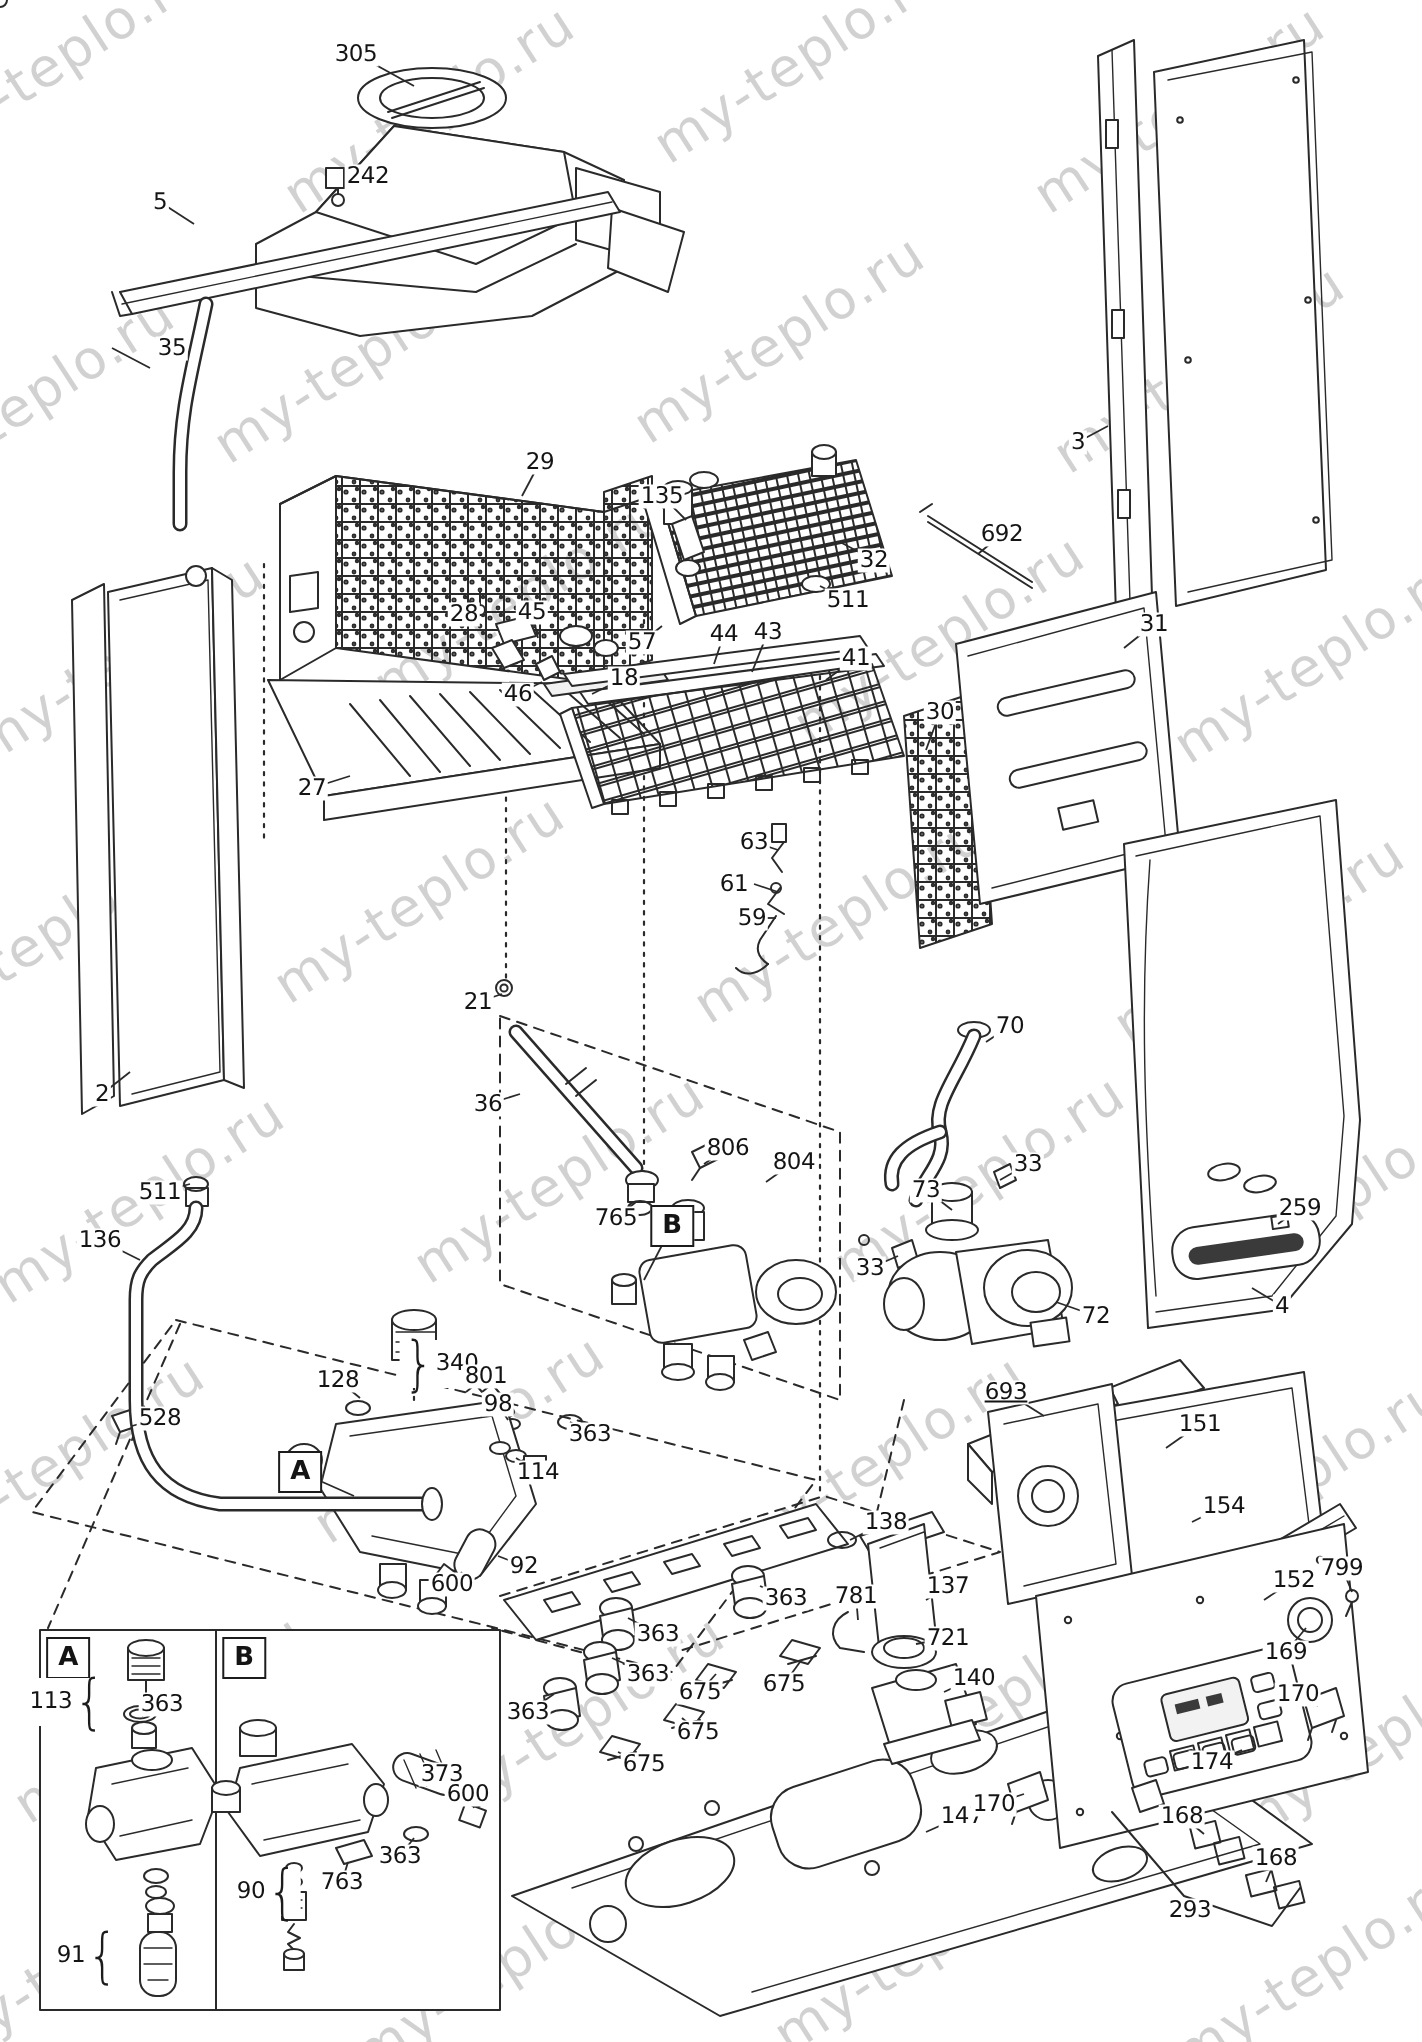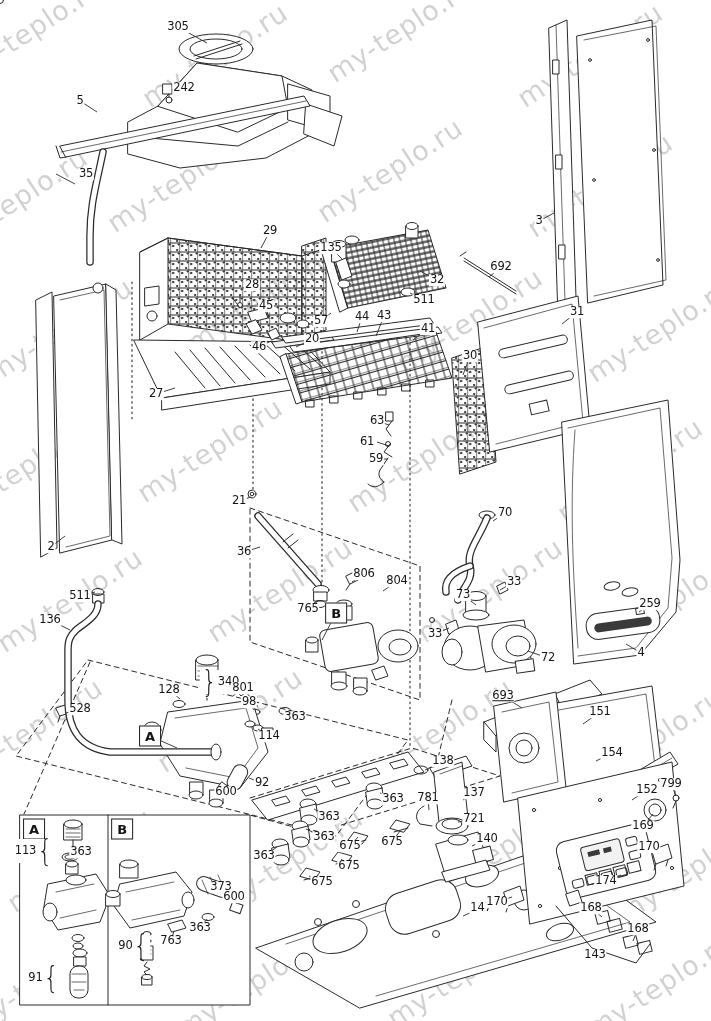--- a/index.html
+++ b/index.html
@@ -617,40 +617,40 @@
       </div>
       <div class="callout" style="left: 424px; top: 300px; color: rgb(20, 20, 20);">
         <span>511</span>
       </div>
       <div class="callout" style="left: 577px; top: 312px; color: rgb(20, 20, 20);">
         <span>31</span>
       </div>
       <div class="callout" style="left: 470px; top: 356px; color: rgb(20, 20, 20);">
         <span>30</span>
       </div>
-      <div class="callout" style="left: 232px; top: 285px; color: rgb(20, 20, 20); margin-left: 20px;">
+      <div class="callout" style="left: 232px; top: 307px; color: rgb(20, 20, 20);">
         <span>28</span>
       </div>
       <div class="callout" style="left: 266px; top: 306px; color: rgb(20, 20, 20);">
         <span>45</span>
       </div>
       <div class="callout" style="left: 321px; top: 321px; color: rgb(20, 20, 20);">
         <span>57</span>
       </div>
       <div class="callout" style="left: 362px; top: 317px; color: rgb(20, 20, 20);">
         <span>44</span>
       </div>
       <div class="callout" style="left: 384px; top: 316px; color: rgb(20, 20, 20);">
         <span>43</span>
       </div>
       <div class="callout" style="left: 428px; top: 329px; color: rgb(20, 20, 20);">
         <span>41</span>
       </div>
       <div class="callout" style="left: 312px; top: 339px; color: rgb(20, 20, 20);">
-        <span>20</span>
+        <span>18</span>
       </div>
       <div class="callout" style="left: 259px; top: 347px; color: rgb(20, 20, 20);">
         <span>46</span>
       </div>
       <div class="callout" style="left: 156px; top: 394px; color: rgb(20, 20, 20);">
         <span>27</span>
       </div>
       <div class="callout" style="left: 377px; top: 421px; color: rgb(20, 20, 20);">
         <span>63</span>
       </div>
@@ -808,21 +808,21 @@
       <div class="callout" style="left: 606px; top: 881px; color: rgb(20, 20, 20);">
         <span>174</span>
       </div>
       <div class="callout" style="left: 591px; top: 908px; color: rgb(20, 20, 20);">
         <span>168</span>
       </div>
       <div class="callout" style="left: 638px; top: 929px; color: rgb(20, 20, 20);">
         <span>168</span>
       </div>
       <div class="callout" style="left: 595px; top: 955px; color: rgb(20, 20, 20);">
-        <span>143</span>
+        <span>293</span>
       </div>
       <div class="callout boxed" style="left: 34px; top: 829px; color: rgb(20, 20, 20);">
         <span>A</span>
       </div>
       <div class="callout boxed" style="left: 122px; top: 829px; color: rgb(20, 20, 20);">
         <span>B</span>
       </div>
       <div class="callout" style="left: 34px; top: 851px; color: rgb(20, 20, 20);">
         <span>113</span>
         <span class="brace">{</span>

